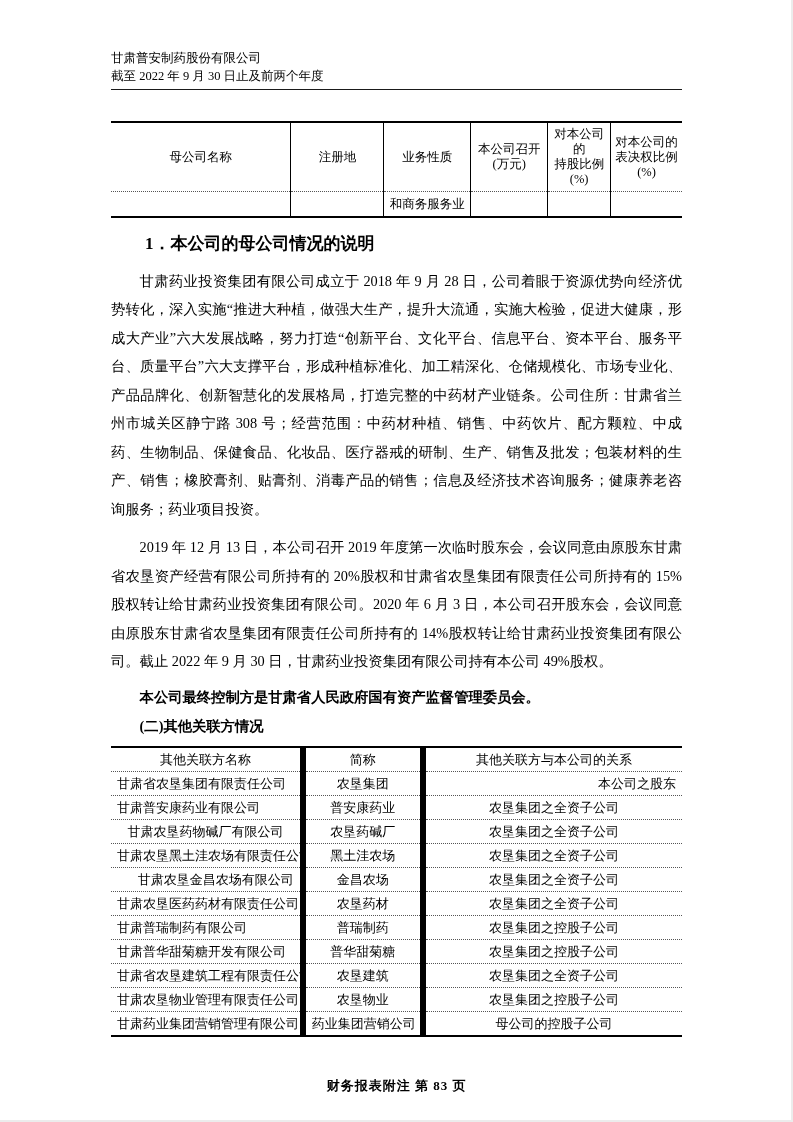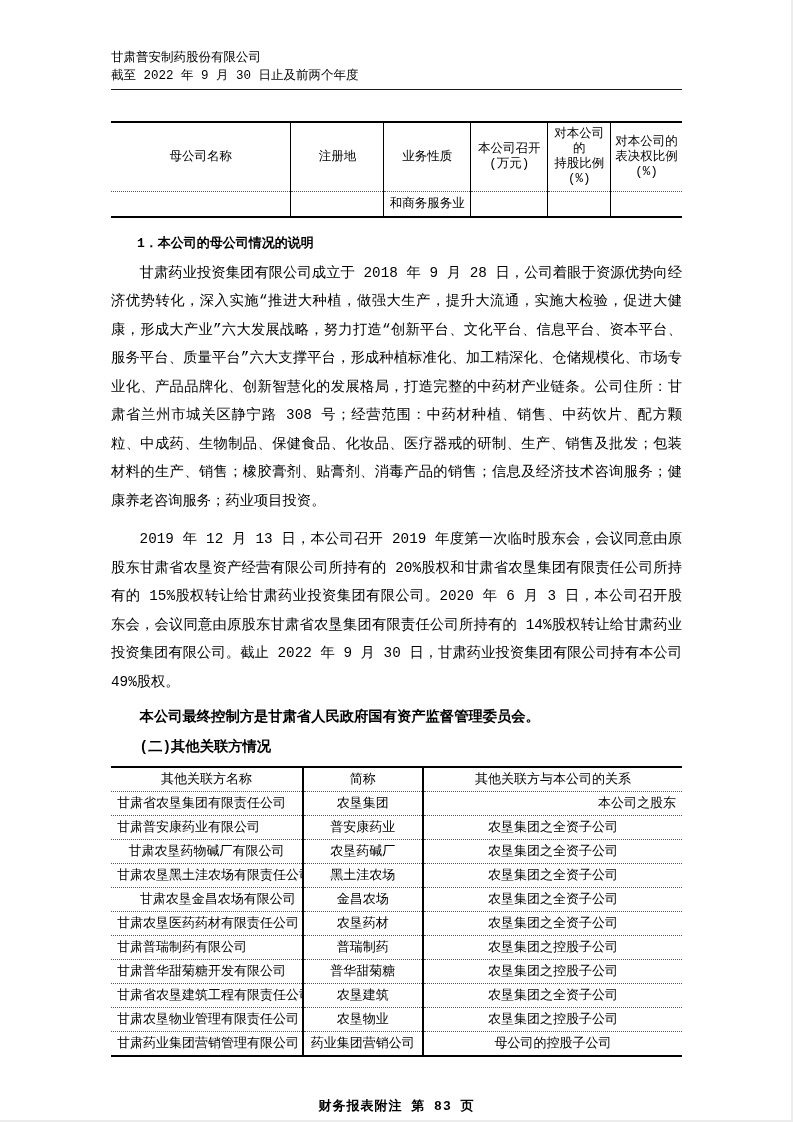--- a/index.html
+++ b/index.html
@@ -3,21 +3,21 @@
 <meta charset="utf-8">
 <style>
   html, body { margin: 0; padding: 0; background: #ffffff; }
   .page {
     position: relative;
     width: 793px;
     height: 1122px;
     margin: 0 auto;
     background: #ffffff;
     color: #000;
-    font-family: Liberation Mono, monospace;
+    font-family: Liberation Serif, serif;
     box-shadow: inset -2px -2px 0 #ececec;
     overflow: hidden;
   }
   .content {
     width: 571px;
     margin: 0 auto;
     padding-top: 50px;
   }
   
   .doc-header { font-size: 12.5px; line-height: 17.5px; }
@@ -46,24 +46,24 @@
   }
   .parent-table tbody td {
     border-top: 1px dotted #555;
     height: 24px;
     line-height: 24px;
     text-align: center;
     padding: 0 2px;
   }
   
   .sec-title {
-    font-size: 13px;
-    font-weight: bold;
-    line-height: 28.5px;
-    margin: 12px 0 0 0;
+    font-size: 17px;
+    font-weight: bold;
+    line-height: 28.5px;
+    margin: 12px 0 8px 0;
     text-indent: 2em;
   }
   .para {
     font-size: 14.3px;
     line-height: 28.5px;
     text-align: justify;
     text-indent: 2em;
     margin: 0;
   }
   .para + .para { margin-top: 10px; }
@@ -81,21 +81,21 @@
     margin: 1px 0 0 0;
     text-indent: 2em;
   }
   
   .related-table {
     margin-top: 5px;
     border-top: 2.3px solid #000;
     border-bottom: 2.3px solid #000;
     font-size: 13px;
   }
-  .related-table th, .related-table td { border-left: 2px solid #000000; }
+  .related-table th, .related-table td { border-left: 6px solid #000000; }
   .related-table th:first-child, .related-table td:first-child { border-left: none; }
   .related-table thead th {
     font-weight: normal;
     text-align: center;
     height: 23px;
     line-height: 23px;
     padding: 0 5px;
   }
   .related-table tbody td {
     border-top: 1px dotted #555;

